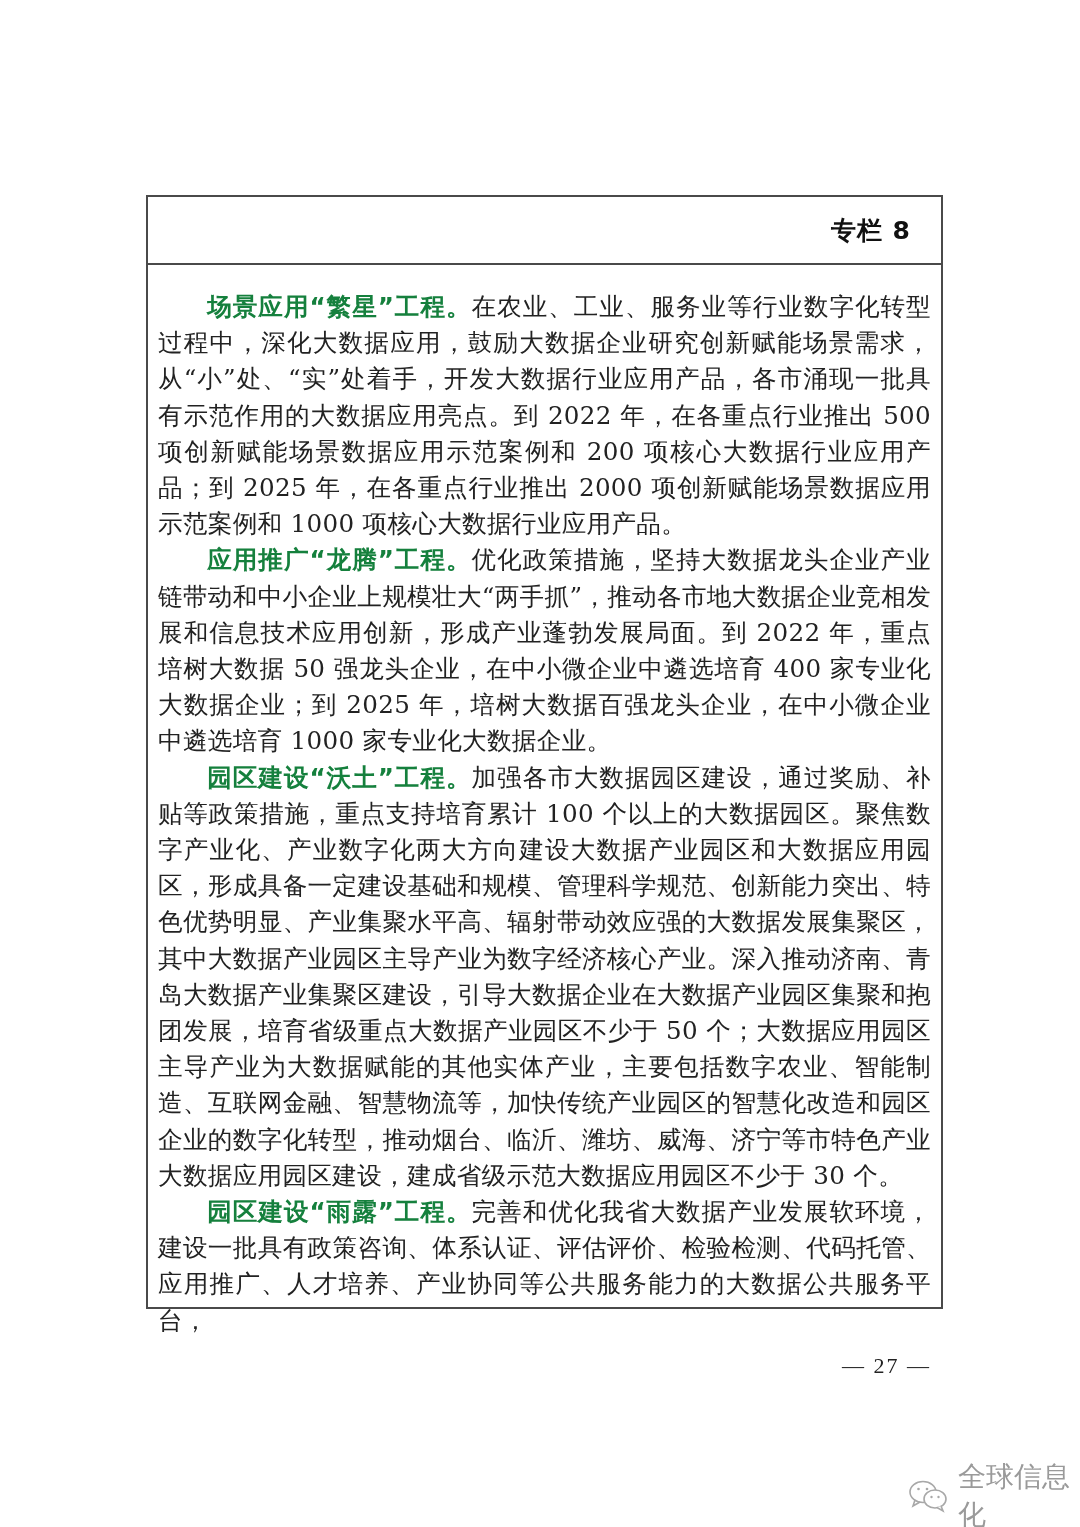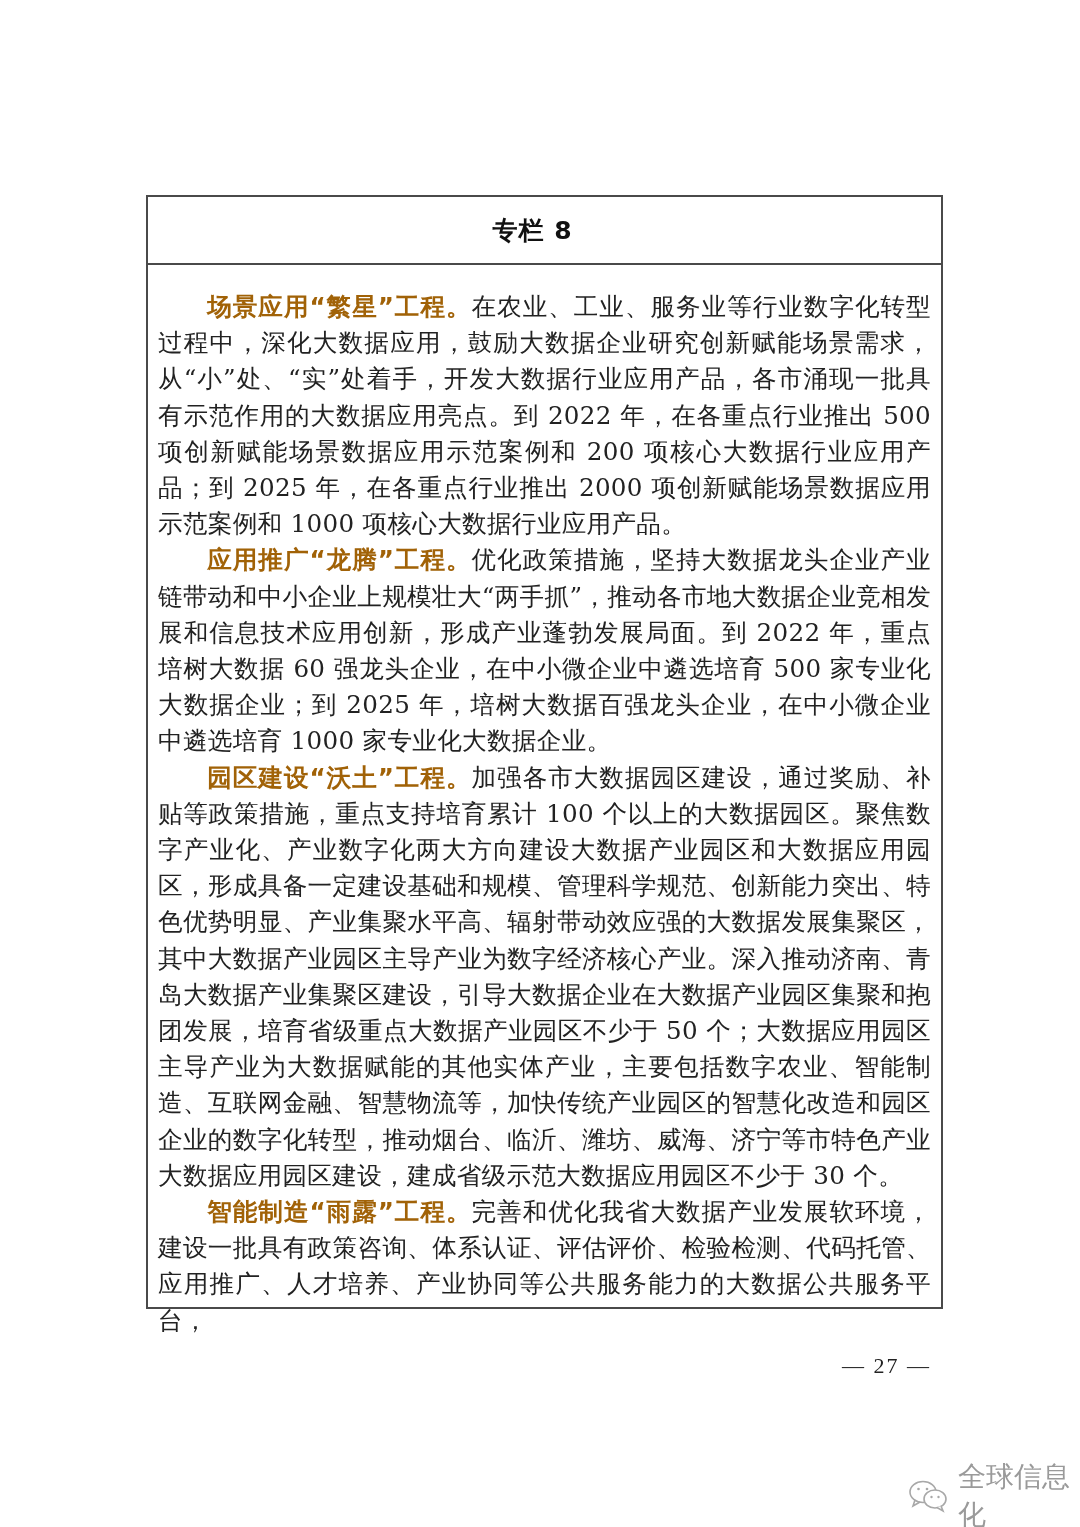--- a/index.html
+++ b/index.html
@@ -6,54 +6,54 @@
   body {
     width: 1080px; height: 1527px; background: #ffffff; position: relative; overflow: hidden;
     font-family: "DejaVu Serif", "Liberation Serif", serif; color: #1a1a1a;
   }
   .box {
     position: absolute; left: 146px; top: 195px; width: 797px; height: 1114px;
     border: 2px solid #4a4a4a; box-sizing: border-box;
   }
   .box-header {
     height: 68px; border-bottom: 2px solid #4a4a4a; box-sizing: border-box;
-    display: flex; align-items: center; justify-content: center;
+    display: flex; align-items: center; justify-content: flex-end;
     font-family: "DejaVu Sans", "Liberation Sans", sans-serif; font-weight: bold;
     font-size: 25px; letter-spacing: 1px; color: #111;
   }
   .box-header .num { margin: 0 30px 0 6px; }
   .box-body { padding: 24px 10px 0 10px; }
   .para {
     font-size: 24.6px; line-height: 36.2px; text-align: justify;
     text-indent: 2em; margin: 0; letter-spacing: 0.3px;
     font-family: "DejaVu Serif", "Liberation Serif", serif; color: #222;
   }
-  .para .lead { font-weight: bold; font-family: "DejaVu Sans", "Liberation Sans", sans-serif; color: #a16207; }
+  .para .lead { font-weight: bold; font-family: "DejaVu Sans", "Liberation Sans", sans-serif; color: #15803d; }
   .page-number {
     position: absolute; left: 842px; top: 1353px; font-size: 22px;
     font-family: "Liberation Serif", serif; color: #222; letter-spacing: 2px;
   }
   .watermark {
     position: absolute; left: 908px; top: 1458px; display: flex; align-items: center; gap: 8px;
     color: #9a9a9a; font-family: "DejaVu Sans", "Liberation Sans", sans-serif; font-size: 28px;
   }
   .watermark svg { display: block; }
 </style>
 </head>
 <body>
 
 <div class="box">
   <div class="box-header">
     <span class="num">专栏 8</span>
   </div>
   <div class="box-body">
     <p class="para"><span class="lead">场景应用“繁星”工程。</span><span>在农业、工业、服务业等行业数字化转型过程中，深化大数据应用，鼓励大数据企业研究创新赋能场景需求，从“小”处、“实”处着手，开发大数据行业应用产品，各市涌现一批具有示范作用的大数据应用亮点。到 2022 年，在各重点行业推出 500 项创新赋能场景数据应用示范案例和 200 项核心大数据行业应用产品；到 2025 年，在各重点行业推出 2000 项创新赋能场景数据应用示范案例和 1000 项核心大数据行业应用产品。</span></p>
-    <p class="para"><span class="lead">应用推广“龙腾”工程。</span><span>优化政策措施，坚持大数据龙头企业产业链带动和中小企业上规模壮大“两手抓”，推动各市地大数据企业竞相发展和信息技术应用创新，形成产业蓬勃发展局面。到 2022 年，重点培树大数据 60 强龙头企业，在中小微企业中遴选培育 500 家专业化大数据企业；到 2025 年，培树大数据百强龙头企业，在中小微企业中遴选培育 1000 家专业化大数据企业。</span></p>
+    <p class="para"><span class="lead">应用推广“龙腾”工程。</span><span>优化政策措施，坚持大数据龙头企业产业链带动和中小企业上规模壮大“两手抓”，推动各市地大数据企业竞相发展和信息技术应用创新，形成产业蓬勃发展局面。到 2022 年，重点培树大数据 50 强龙头企业，在中小微企业中遴选培育 400 家专业化大数据企业；到 2025 年，培树大数据百强龙头企业，在中小微企业中遴选培育 1000 家专业化大数据企业。</span></p>
     <p class="para"><span class="lead">园区建设“沃土”工程。</span><span>加强各市大数据园区建设，通过奖励、补贴等政策措施，重点支持培育累计 100 个以上的大数据园区。聚焦数字产业化、产业数字化两大方向建设大数据产业园区和大数据应用园区，形成具备一定建设基础和规模、管理科学规范、创新能力突出、特色优势明显、产业集聚水平高、辐射带动效应强的大数据发展集聚区，其中大数据产业园区主导产业为数字经济核心产业。深入推动济南、青岛大数据产业集聚区建设，引导大数据企业在大数据产业园区集聚和抱团发展，培育省级重点大数据产业园区不少于 50 个；大数据应用园区主导产业为大数据赋能的其他实体产业，主要包括数字农业、智能制造、互联网金融、智慧物流等，加快传统产业园区的智慧化改造和园区企业的数字化转型，推动烟台、临沂、潍坊、威海、济宁等市特色产业大数据应用园区建设，建成省级示范大数据应用园区不少于 30 个。</span></p>
-    <p class="para"><span class="lead">智能制造“雨露”工程。</span><span>完善和优化我省大数据产业发展软环境，建设一批具有政策咨询、体系认证、评估评价、检验检测、代码托管、应用推广、人才培养、产业协同等公共服务能力的大数据公共服务平台，</span></p>
+    <p class="para"><span class="lead">园区建设“雨露”工程。</span><span>完善和优化我省大数据产业发展软环境，建设一批具有政策咨询、体系认证、评估评价、检验检测、代码托管、应用推广、人才培养、产业协同等公共服务能力的大数据公共服务平台，</span></p>
   </div>
 </div>
 
 <div class="page-number">— 27 —</div>
 
 <div class="watermark">
   <span>
     <svg width="42" height="34" viewBox="0 0 42 34">
       <ellipse cx="15" cy="13" rx="13" ry="10.5" fill="none" stroke="#a8a8a8" stroke-width="1.6"></ellipse>
       <path d="M7 21 L5 27 L12 23" fill="none" stroke="#a8a8a8" stroke-width="1.6"></path>

